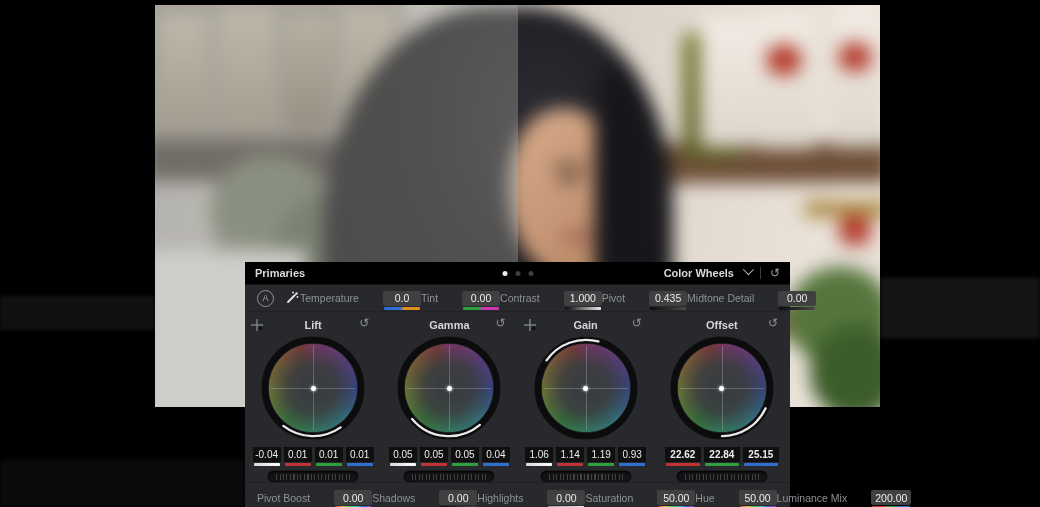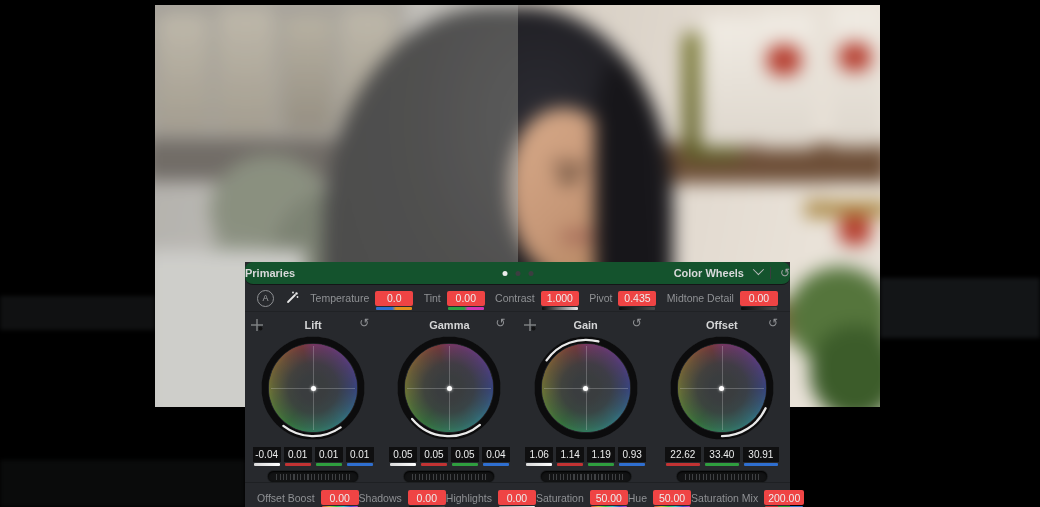--- a/index.html
+++ b/index.html
@@ -56,41 +56,41 @@
   .lips{left:405px;top:226px;width:36px;height:11px;background:#a06355;border-radius:50%;}
   .body{left:255px;top:338px;width:290px;height:80px;background:#191719;border-radius:45% 45% 0 0/70% 70% 0 0;}
   .flat-overlay{position:absolute;left:0;top:0;width:363px;height:402px;
         background:rgba(158,158,152,0.30);
         -webkit-backdrop-filter:saturate(.5) contrast(.85) brightness(1.1);
         backdrop-filter:saturate(.5) contrast(.85) brightness(1.1);}
 
   
   .panel{position:absolute;left:245px;top:262px;width:545px;height:245px;background:#27292d;
          display:flex;flex-direction:column;color:#d4d5d6;font-size:11px;}
-  .phead{position:relative;height:22px;flex:0 0 22px;background:#14532d;display:flex;align-items:center;
-         padding:0 0;border-bottom:1px solid #141517;border-radius:8px;}
+  .phead{position:relative;height:22px;flex:0 0 22px;background:#000000;display:flex;align-items:center;
+         padding:0 10px;border-bottom:1px solid #141517;}
   .ptitle{font-weight:bold;color:#d8d9da;font-size:11px;}
   .dots{position:absolute;left:50%;top:0;height:100%;transform:translateX(-50%);display:flex;align-items:center;gap:8px;}
   .dot{width:5px;height:5px;border-radius:50%;background:#3c3e41;}
   .dot.active{background:#ececec;}
   .phead-right{margin-left:auto;display:flex;gap:9px;}
   .mode-label{font-weight:bold;color:#d8d9da;}
   .chev{width:7px;height:7px;border-right:1.6px solid #b9babb;border-bottom:1.6px solid #b9babb;
         transform:rotate(45deg) translateY(-2px);}
   .vdiv{width:1px;height:12px;background:#3a3c3f;}
   .reset{color:#9ea0a2;font-size:12px;line-height:1;cursor:default;}
 
   .row{display:flex;align-items:center;}
   .top-controls{flex:0 0 26px;height:26px;padding:0 12px;justify-content:space-between;border-bottom:1px solid #202225;}
   .icon-group{display:flex;align-items:center;gap:10px;}
   .auto-icon{width:15px;height:15px;border:1px solid #8f9194;border-radius:50%;color:#9fa1a3;
              font-size:9px;display:flex;align-items:center;justify-content:center;}
-  .field{display:flex;align-items:center;gap:6px;}
+  .field{display:flex;align-items:center;gap:24px;}
   .flabel{color:#8f9194;font-size:10.5px;white-space:nowrap;}
-  .fbox{position:relative;background:#ef4444;border-radius:2px;min-width:30px;height:15px;padding:0 4px;
+  .fbox{position:relative;background:#404040;border-radius:2px;min-width:30px;height:15px;padding:0 4px;
         display:flex;align-items:center;justify-content:center;color:#eceded;font-size:10.5px;}
   .fbox::after{content:"";position:absolute;left:1px;right:1px;bottom:-4px;height:3px;border-radius:1px;background:transparent;}
   .fbox[data-grad="temp"]::after{background:linear-gradient(to right,#2e6fd0 45%,#e0901e 55%);}
   .fbox[data-grad="tint"]::after{background:linear-gradient(to right,#2ea042 45%,#d035b4 55%);}
   .fbox[data-grad="contrast"]::after{background:linear-gradient(to right,#0a0a0a,#e9e9e9);}
   .fbox[data-grad="dark"]::after{background:linear-gradient(to right,#0c0c0c,#4a4a4a);}
   .fbox[data-grad="light"]::after{background:linear-gradient(to right,#9a9a9a,#f2f2f2);}
   .fbox[data-grad="rainbow"]::after{background:linear-gradient(to right,#d23a3a,#d2c23a,#3ad24e,#3ac8d2,#3a55d2,#c23ad2);}
   .fbox[data-grad="rgb"]::after{background:linear-gradient(to right,#cc3333 0 33%,#33a133 33% 66%,#3377cc 66% 100%);}
 
@@ -116,21 +116,21 @@
   .wdot{position:absolute;left:50%;top:50%;width:5px;height:5px;margin:-2.5px 0 0 -2.5px;border-radius:50%;
         background:#fff;box-shadow:0 0 3px rgba(255,255,255,.9);z-index:3;}
   .vals{display:flex;gap:3px;margin-top:7px;}
   .vbox{position:relative;background:#0f0f10;border-radius:0;height:15px;min-width:24px;padding:0 2px;
         display:flex;align-items:center;justify-content:center;color:#eceded;font-size:10px;}
   .vbox::after{content:"";position:absolute;left:1px;right:1px;bottom:-4px;height:3px;border-radius:1px;}
   .vbox[data-ch="master"]::after{background:linear-gradient(to right,#d9d9d9,#ffffff);}
   .vbox[data-ch="red"]::after{background:#c23333;}
   .vbox[data-ch="green"]::after{background:#2f9e3f;}
   .vbox[data-ch="blue"]::after{background:#2f6fd0;}
-  .wide .vbox{min-width:32px;}
+  .wide .vbox{min-width:32px;font-weight:bold;}
   .dial{position:relative;width:90px;height:11px;margin-top:9px;background:#121314;border-radius:6px;
         box-shadow:inset 0 1px 2px #000, 0 0 0 1px #1d1f21;}
   .dial::before{content:"";position:absolute;left:8px;right:8px;top:2.5px;bottom:2.5px;
         background:repeating-linear-gradient(90deg,#3f4143 0 1px,transparent 1px 3.5px);}
 
   .bottom-controls{flex:0 0 29px;height:29px;border-top:1px solid #1e2023;padding:0 12px;justify-content:space-between;}
 
   
   .ringbase{fill:none;stroke:#0c0c0d;stroke-width:7;}
   .ringedge{fill:none;stroke:rgba(130,134,138,.35);stroke-width:1;}
@@ -333,49 +333,49 @@
             <path class="arc" d="M99.3 75.1 A50 50 0 0 1 54 104"></path>
           </svg>
           <div class="disk">
             <div class="ch"></div>
               <div class="cv"></div>
               <div class="wdot"></div>
           </div>
         </div>
         <div class="vals wide">
           <span class="vbox" data-ch="red">22.62</span>
-          <span class="vbox" data-ch="green">33.40</span>
-          <span class="vbox" data-ch="blue">30.91</span>
+          <span class="vbox" data-ch="green">22.84</span>
+          <span class="vbox" data-ch="blue">25.15</span>
         </div>
         <div class="dial"></div>
       </div>
 
     </div>
 
     <footer class="row bottom-controls">
       <span class="field">
-        <span class="flabel">Offset Boost</span>
+        <span class="flabel">Pivot Boost</span>
         <span class="fbox" data-grad="rainbow">0.00</span>
       </span>
       <span class="field">
         <span class="flabel">Shadows</span>
         <span class="fbox" data-grad="dark">0.00</span>
       </span>
       <span class="field">
         <span class="flabel">Highlights</span>
         <span class="fbox" data-grad="light">0.00</span>
       </span>
       <span class="field">
         <span class="flabel">Saturation</span>
         <span class="fbox" data-grad="rainbow">50.00</span>
       </span>
       <span class="field">
         <span class="flabel">Hue</span>
         <span class="fbox" data-grad="rainbow">50.00</span>
       </span>
       <span class="field">
-        <span class="flabel">Saturation Mix</span>
+        <span class="flabel">Luminance Mix</span>
         <span class="fbox" data-grad="rgb">200.00</span>
       </span>
     </footer>
 
   </section>
 </div>
 
 </body></html>

